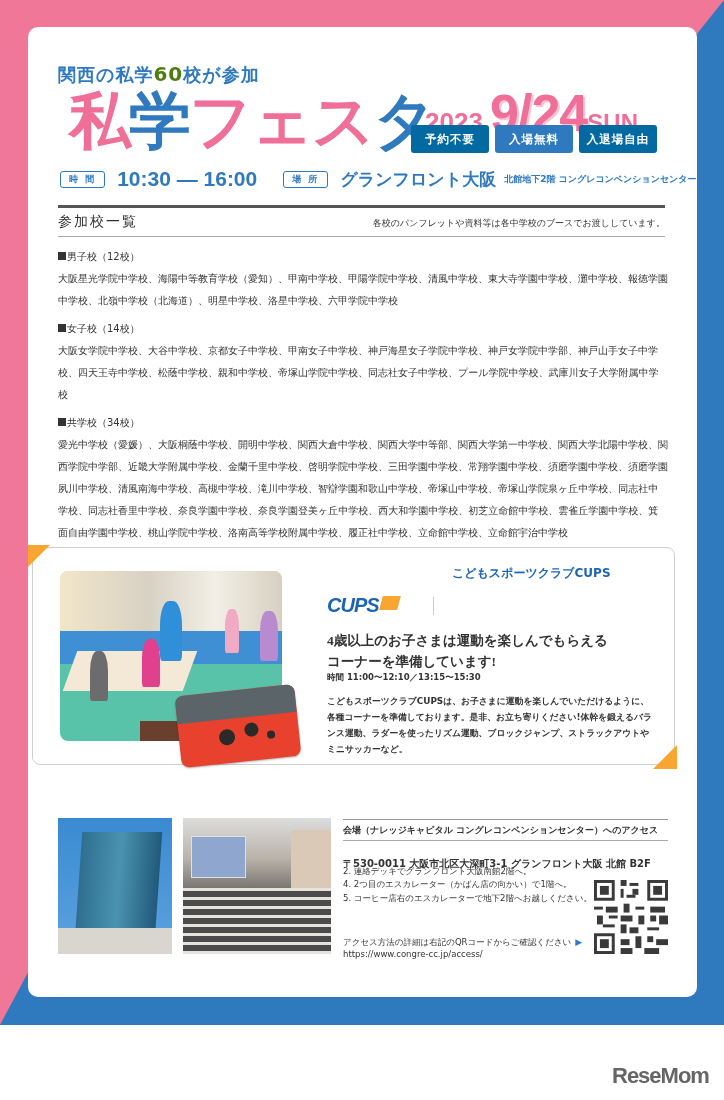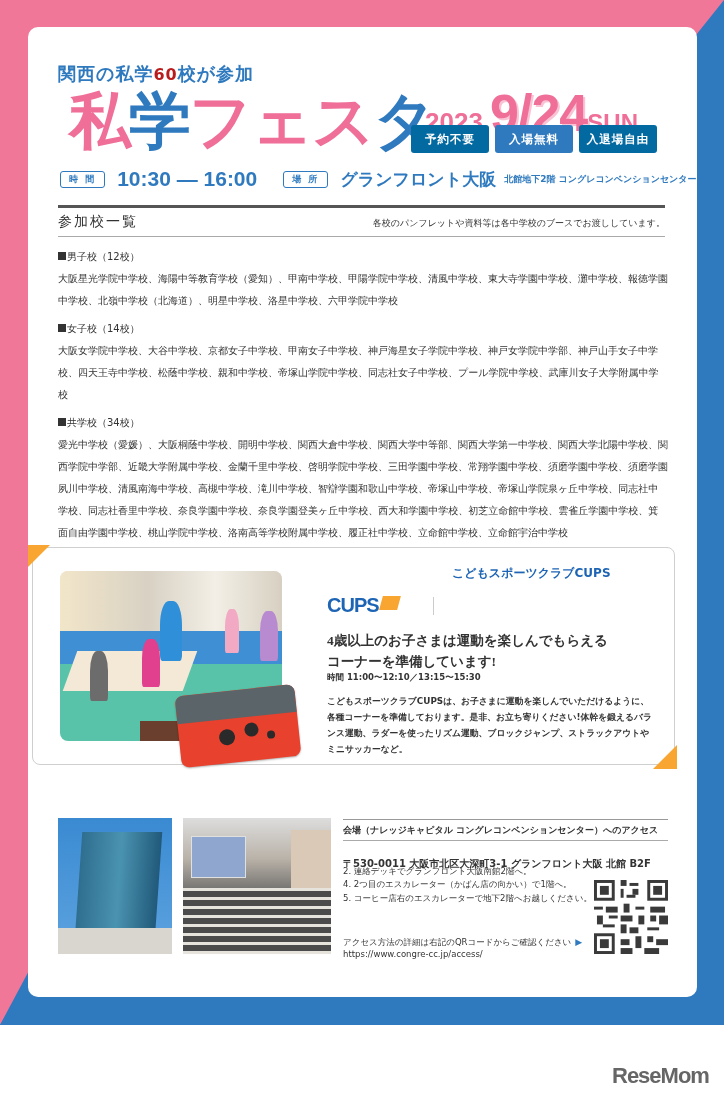--- a/index.html
+++ b/index.html
@@ -9,21 +9,21 @@
   .frame { position: absolute; left: 0; top: 0; width: 724px; height: 1025px; overflow: hidden; }
   .frame svg.bg { position: absolute; left: 0; top: 0; }
 
   .card {
     position: absolute; left: 28px; top: 27px; width: 669px; height: 970px;
     background: #ffffff; border-radius: 10px;
   }
 
   
   .subtitle { position: absolute; left: 30px; top: 35px; font-size: 18px; font-weight: bold; color: #2f7abf; letter-spacing: 1px; }
-  .subtitle .num { color: #b91c1c; font-size: 16px; }
+  .subtitle .num { color: #4d7c0f; font-size: 20px; }
   .title { position: absolute; left: 41px; top: 56px; font-size: 62px; font-weight: bold; letter-spacing: -2px; line-height: 76px; }
   .title .p { color: #ef6f98; }
   .title .b { color: #2f7abf; }
 
   .date { position: absolute; left: 397px; top: 56px; color: #ef6f98; font-weight: bold; white-space: nowrap; font-family: "Liberation Sans", sans-serif; }
   .date .yr { font-size: 26px; }
   .date .md { font-size: 52px; letter-spacing: -1px; text-shadow: 2px 2px 0 #f9c3d5; }
   .date .dow { font-size: 24px; }
 
   .badges { position: absolute; left: 383px; top: 98px; display: flex; gap: 6px; }
@@ -57,21 +57,21 @@
   .photo-kids { position: absolute; left: 60px; top: 571px; width: 222px; height: 170px; border-radius: 8px; overflow: hidden;
     background: linear-gradient(180deg, #e9e4da 0%, #e9e4da 35%, #3e8fd3 35%, #3e8fd3 55%, #58c3a8 55%, #58c3a8 100%); }
   .photo-kids .wall { position: absolute; left: 0; top: 0; width: 100%; height: 60px; background: linear-gradient(90deg, #f2e6c9, #d8d1c4 40%, #f3efe6 70%, #d7d0c2); }
   .photo-kids .mat1 { position: absolute; left: 10px; top: 80px; width: 120px; height: 40px; background: #f3e9d6; transform: skewX(-20deg); }
   .photo-kids .person { position: absolute; border-radius: 40% 40% 10% 10%; }
   .photo-kids .box { position: absolute; left: 80px; top: 150px; width: 50px; height: 25px; background: #6a3f2e; }
   .inset-photo { position: absolute; left: 178px; top: 690px; width: 120px; height: 72px; border-radius: 8px; background: #e8412e; transform: rotate(-6deg); box-shadow: 0 1px 2px rgba(0,0,0,.3); overflow: hidden; }
   .inset-photo .top { position: absolute; left: 0; top: 0; width: 100%; height: 28px; background: #5b6468; }
   .inset-photo .dot { position: absolute; border-radius: 50%; background: #2a2a2a; }
 
-  .cups-logo { position: absolute; left: 327px; top: 594px; font-size: 20px; font-weight: bold; color: #1d64b4; letter-spacing: -1px; font-family: "Liberation Sans", sans-serif; }
+  .cups-logo { position: absolute; left: 327px; top: 594px; font-size: 20px; font-weight: bold; font-style: italic; color: #1d64b4; letter-spacing: -1px; font-family: "Liberation Sans", sans-serif; }
   .cups-logo .flag { display: inline-block; width: 18px; height: 14px; background: #f8a631; transform: skewX(-15deg); margin-left: 2px; vertical-align: 2px; }
   .cups-sep { position: absolute; left: 433px; top: 597px; width: 1px; height: 18px; background: #ccc; }
   .cups-name { position: absolute; left: 452px; top: 565px; font-size: 12px; font-weight: bold; color: #1d64b4; }
   .cups-headline { position: absolute; left: 327px; top: 630px; font-size: 13.5px; font-weight: bold; color: #333; line-height: 21px; width: 320px; font-family: Liberation Serif, serif; }
   .cups-time { position: absolute; left: 327px; top: 672px; font-size: 8.5px; font-weight: bold; color: #333; }
   .cups-desc { position: absolute; left: 327px; top: 693px; width: 330px; font-size: 8.8px; font-weight: bold; color: #333; line-height: 16px; }
 
   
   .photo-bldg { position: absolute; left: 58px; top: 818px; width: 114px; height: 136px;
     background: linear-gradient(180deg, #3a8ad2 0%, #5da3df 100%); overflow: hidden; }

